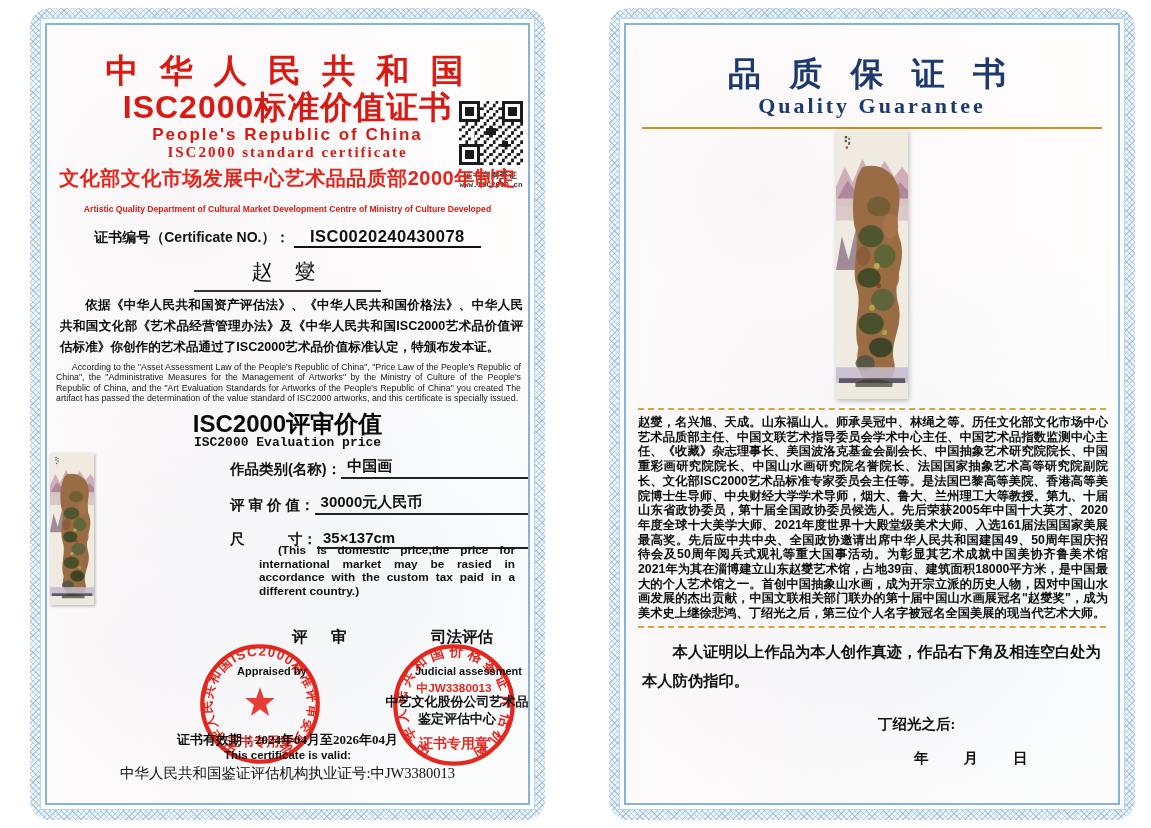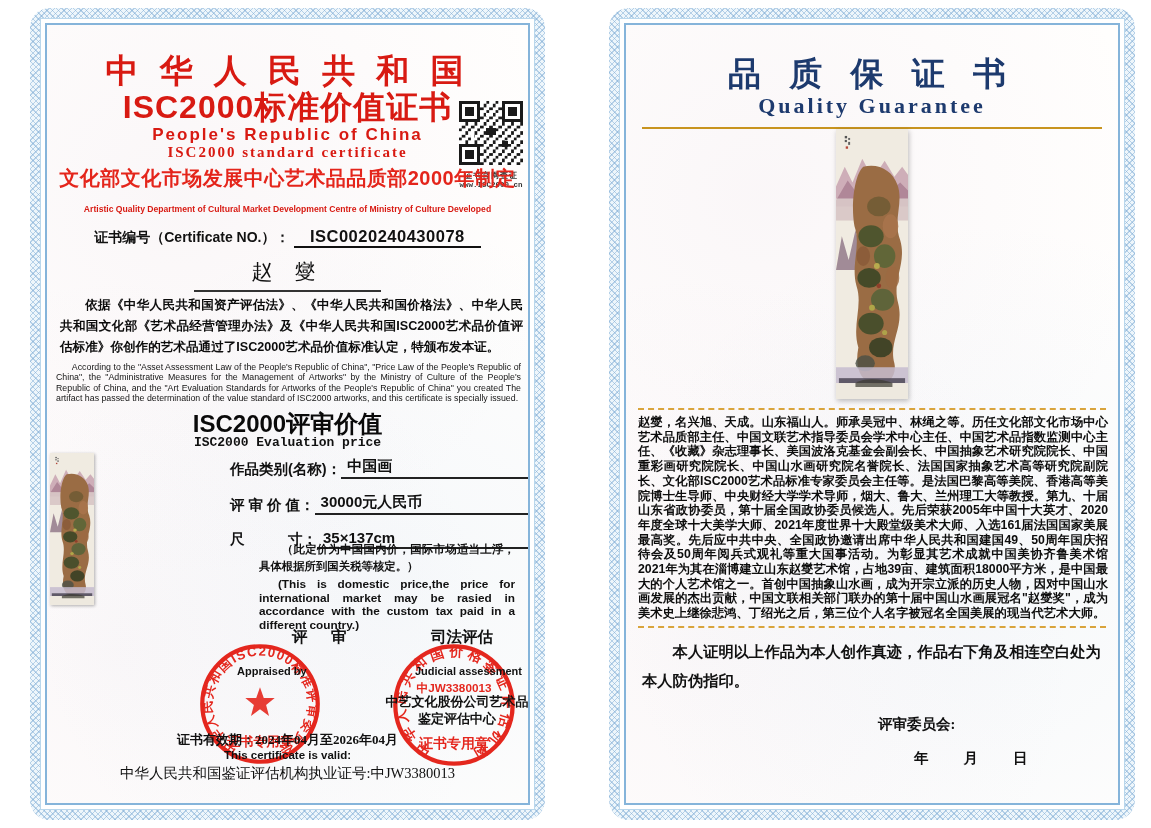--- a/index.html
+++ b/index.html
@@ -191,21 +191,20 @@
         <span class="flbl">评 审 价 值：</span>
         <span class="fval">30000元人民币</span>
       </div>
       <div class="l-frow">
         <span class="flbl">尺　　　寸：</span>
         <span class="fval">35×137cm</span>
       </div>
     </div>
 
     <div class="abs l-note">
-      <div class="l-note-cn">（此定价为中国国内价，国际市场适当上浮，具体根据所到国关税等核定。）</div>
       <div class="l-note-en">(This is domestic price,the price for international market may be rasied in accordance with the custom tax paid in a different country.)</div>
     </div>
 
     <div class="abs l-app">
       <div class="txt ap-title-l">评　审</div>
       <div class="txt ap-title-r">司法评估</div>
       <div class="txt ap-sub-l">Appraised by</div>
       <div class="txt ap-sub-r">Judicial assessment</div>
       <div class="txt ap-org-r">
         <div>中艺文化股份公司艺术品</div>
@@ -256,16 +255,16 @@
 
     <svg class="abs r-painting" viewBox="0 0 74 272" preserveAspectRatio="none">
       <use href="#painting-art"></use>
     </svg>
 
     <div class="abs r-dash1"></div>
     <div class="abs r-bio">赵燮，名兴旭、天成。山东福山人。师承吴冠中、林绳之等。历任文化部文化市场中心艺术品质部主任、中国文联艺术指导委员会学术中心主任、中国艺术品指数监测中心主任、《收藏》杂志理事长、美国波洛克基金会副会长、中国抽象艺术研究院院长、中国重彩画研究院院长、中国山水画研究院名誉院长、法国国家抽象艺术高等研究院副院长、文化部ISC2000艺术品标准专家委员会主任等。是法国巴黎高等美院、香港高等美院博士生导师、中央财经大学学术导师，烟大、鲁大、兰州理工大等教授。第九、十届山东省政协委员，第十届全国政协委员候选人。先后荣获2005年中国十大英才、2020年度全球十大美学大师、2021年度世界十大殿堂级美术大师、入选161届法国国家美展最高奖。先后应中共中央、全国政协邀请出席中华人民共和国建国49、50周年国庆招待会及50周年阅兵式观礼等重大国事活动。为彰显其艺术成就中国美协齐鲁美术馆2021年为其在淄博建立山东赵燮艺术馆，占地39亩、建筑面积18000平方米，是中国最大的个人艺术馆之一。首创中国抽象山水画，成为开宗立派的历史人物，因对中国山水画发展的杰出贡献，中国文联相关部门联办的第十届中国山水画展冠名"赵燮奖"，成为美术史上继徐悲鸿、丁绍光之后，第三位个人名字被冠名全国美展的现当代艺术大师。</div>
     <div class="abs r-dash2"></div>
 
     <div class="abs r-decl">本人证明以上作品为本人创作真迹，作品右下角及相连空白处为本人防伪指印。</div>
-    <div class="abs r-sign">评审委员会:</div>
+    <div class="abs r-sign">丁绍光之后:</div>
     <div class="abs r-date">年　　月　　日</div>
   </div>
 </div>
 
 </body></html>

